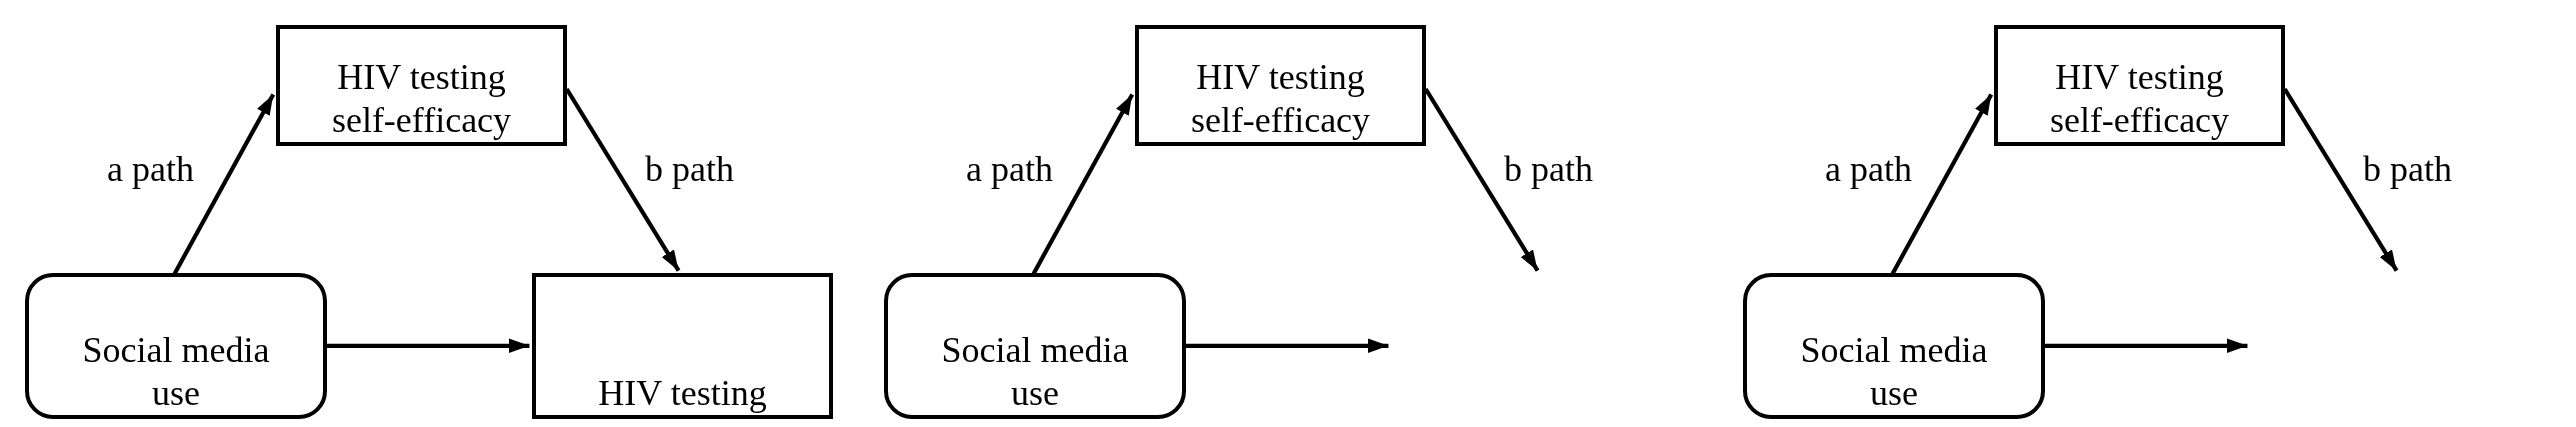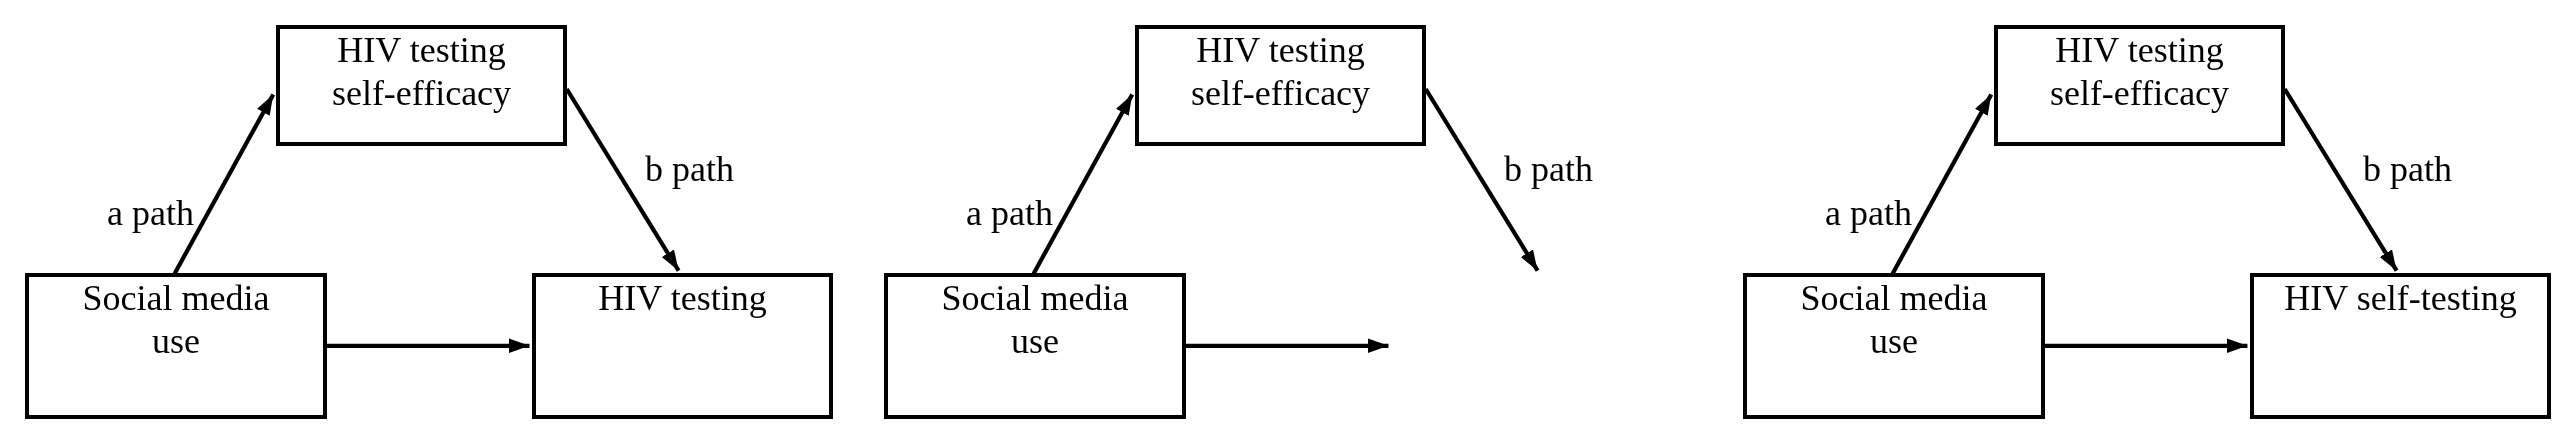--- a/index.html
+++ b/index.html
@@ -23,42 +23,42 @@
     position: absolute; left: 0; top: 0;
     width: 858px; height: 427px;
   }
   .edge { stroke: #000000; stroke-width: 7; fill: none; }
   .box {
     position: absolute;
     box-sizing: border-box;
     border: 4.8px solid #000000;
     background: #ffffff;
     display: flex;
-    align-items: flex-start;
+    align-items: flex-end;
     justify-content: center;
   }
   .box-label {
     display: block;
     font-size: 36px;
     line-height: 43px;
     color: #000000;
     text-align: center;
     white-space: pre-line;
   }
   .mediator  { left: 276px; top: 25px;  width: 291px; height: 121px; }
-  .predictor { left: 25px;  top: 273px; width: 302px; height: 146px; }
+  .predictor { left: 25px;  top: 273px; width: 302px; height: 146px; border-radius: 28px; }
   .outcome   { left: 532px; top: 273px; width: 301px; height: 146px; }
   .path-label {
     position: absolute;
     font-size: 36px;
     line-height: 36px;
     color: #000000;
     white-space: nowrap;
   }
-  .a-label { left: 107px;  top: 151px; margin-top: 44px; }
+  .a-label { left: 107px;  top: 151px; }
   .b-label { left: 645px; top: 151px; text-align: right; }
 </style>
 </head>
 <body>
 
 <div class="canvas">
 
   <section class="diagram">
     <svg class="arrows" viewBox="0 0 1426 710">
       <defs>
@@ -120,21 +120,18 @@
       <line class="edge" x1="543" y1="575" x2="880" y2="575" marker-end="url(#arrowhead-2)"></line>
     </svg>
     <div class="box mediator">
       <span class="box-label">HIV testing
 self-efficacy</span>
     </div>
     <div class="box predictor">
       <span class="box-label">Social media
 use</span>
     </div>
-    <div class="box outcome">
-      <span class="box-label">HIV self-testing</span>
-    </div>
     <div class="path-label a-label">a path</div>
     <div class="path-label b-label">b path</div>
   </section>
 
 </div>
 
 
 </body></html>

